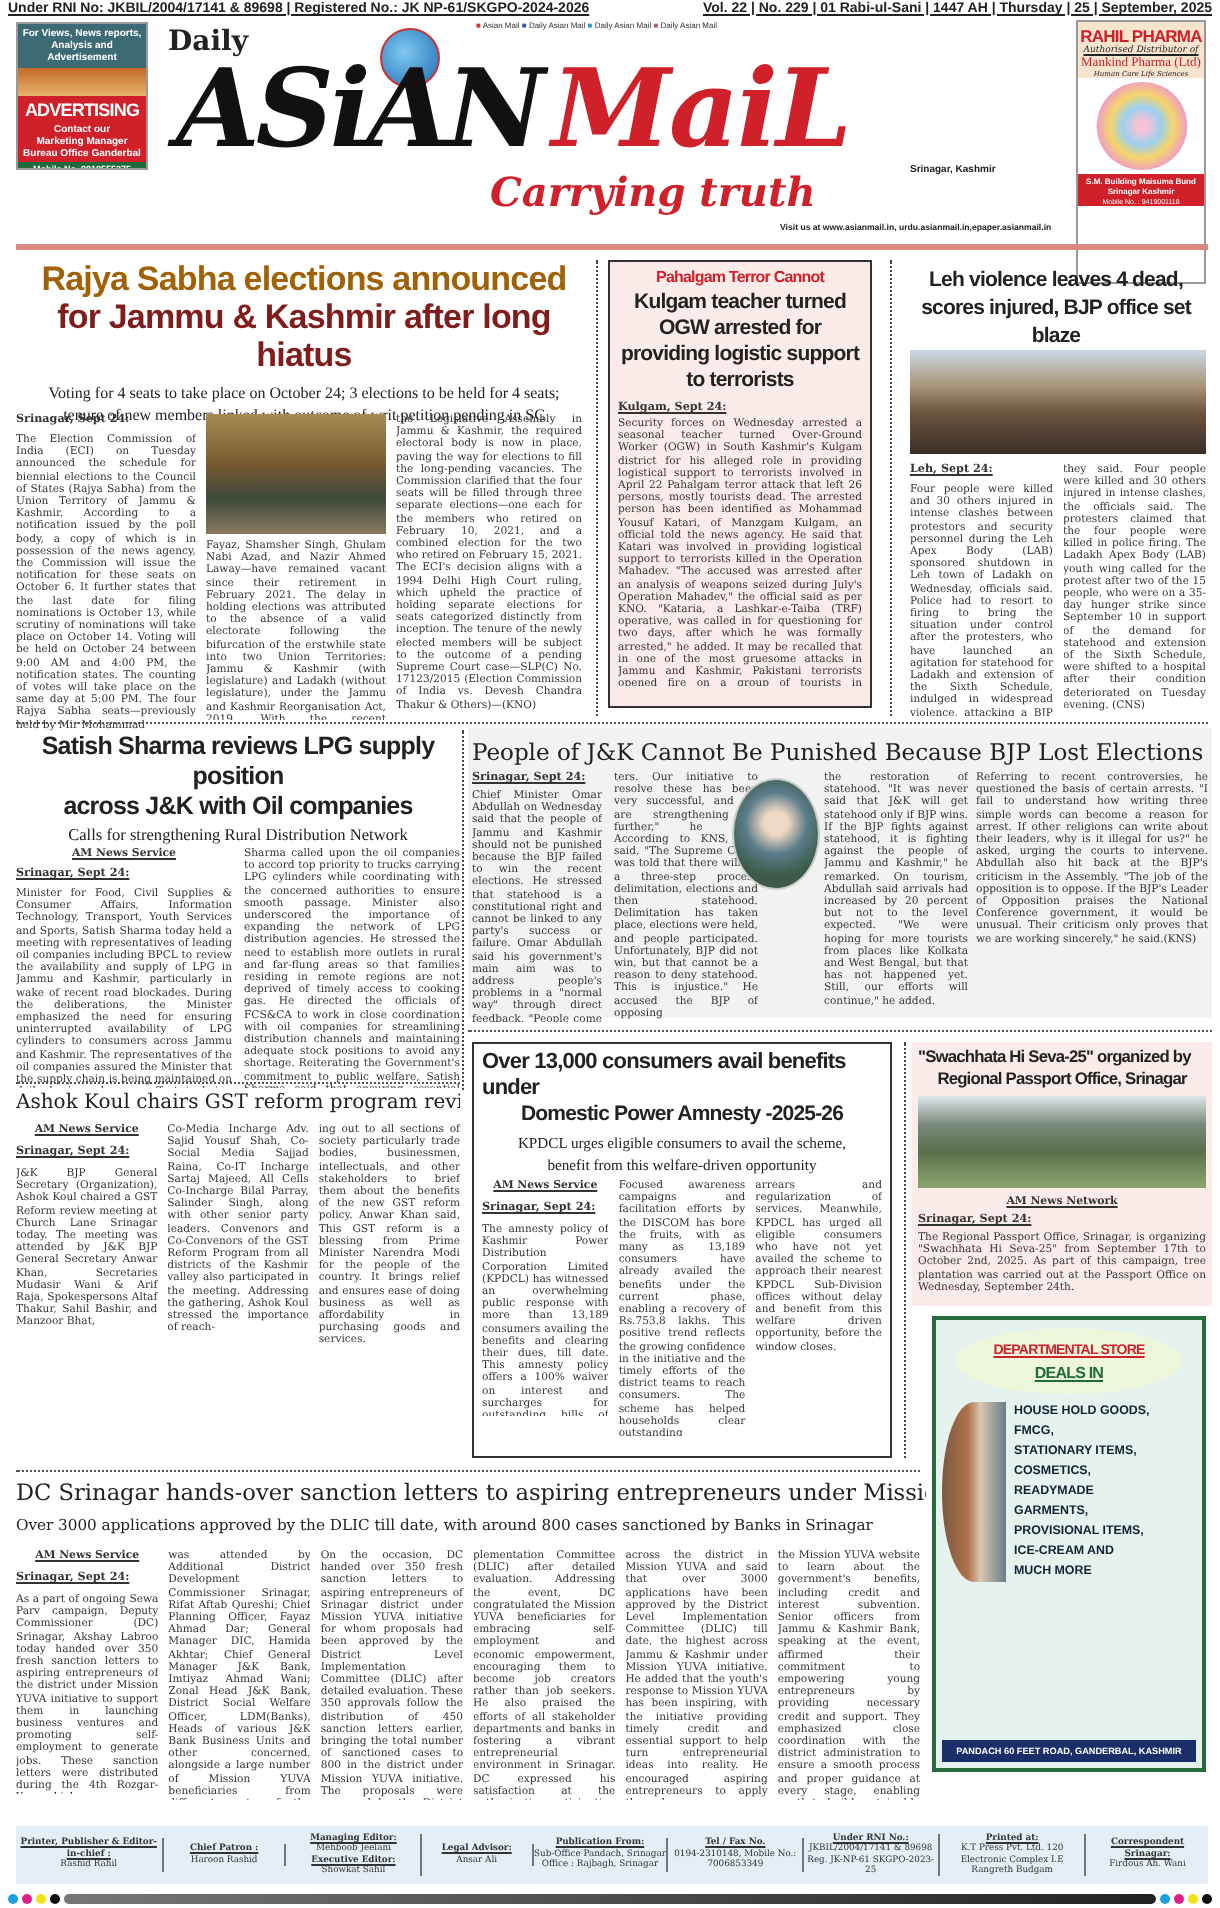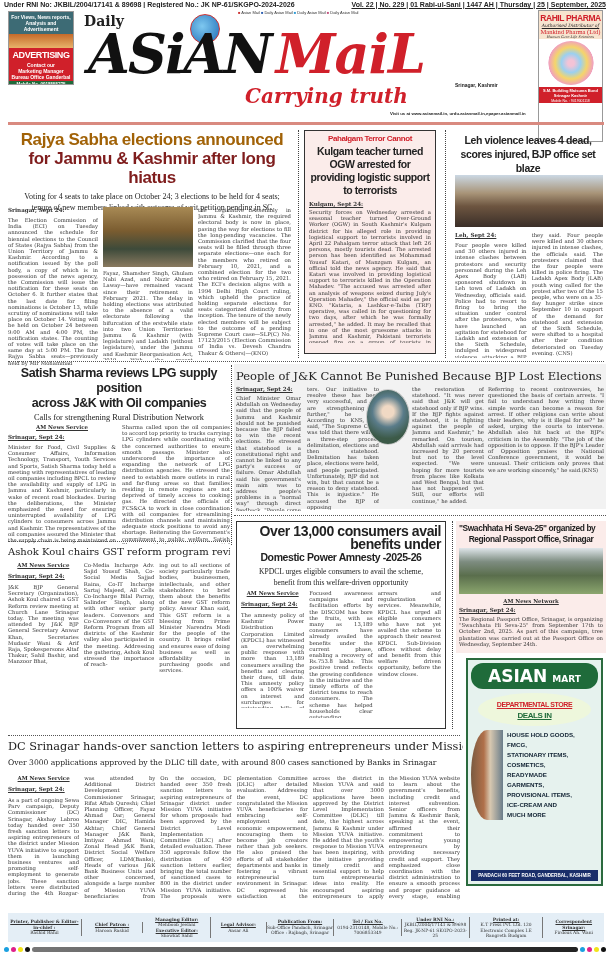--- a/index.html
+++ b/index.html
@@ -163,21 +163,21 @@
     <div>
         <div class="body" style="height:126px;overflow:hidden">Co-Media Incharge Adv. Sajid Yousuf Shah, Co-Social Media Sajjad Raina, Co-IT Incharge Sartaj Majeed, All Cells Co-Incharge Bilal Parray, Salinder Singh, along with other senior party leaders. Convenors and Co-Convenors of the GST Reform Program from all districts of the Kashmir valley also participated in the meeting. Addressing the gathering, Ashok Koul stressed the importance of reach-</div>
       </div>
     <div>
         <div class="body" style="height:126px;overflow:hidden">ing out to all sections of society particularly trade bodies, businessmen, intellectuals, and other stakeholders to brief them about the benefits of the new GST reform policy. Anwar Khan said, This GST reform is a blessing from Prime Minister Narendra Modi for the people of the country. It brings relief and ensures ease of doing business as well as affordability in purchasing goods and services.</div>
       </div>
   </div>
 </div>
 
 <div class="abs" style="left:236px;top:521px;width:210px;height:208px;border:1.5px solid #333;padding:3px 4px;background:#fff">
-  <div class="cond" style="font-size:14px;text-align:right;line-height:13px">Over 13,000 consumers avail benefits under</div>
+  <div class="cond" style="font-size:11px;text-align:left;line-height:13px">Over 13,000 consumers avail benefits under</div>
   <div class="cond" style="font-size:10.5px;text-align:center;line-height:13px">Domestic Power Amnesty -2025-26</div>
   <div class="serif" style="font-size:7.6px;text-align:center;line-height:11px;margin-top:2px">KPDCL urges eligible consumers to avail the scheme,</div>
   <div class="serif" style="font-size:7.6px;text-align:center;line-height:11px">benefit from this welfare-driven opportunity</div>
   <div class="cols" style="gap:5px;margin-top:2px">
     <div>
       <div class="byline">AM News Service</div>
       <div class="dateline" style="margin:5px 0">Srinagar, Sept 24:</div>
       <div class="body" style="height:96px;overflow:hidden">The amnesty policy of Kashmir Power Distribution Corporation Limited (KPDCL) has witnessed an overwhelming public response with more than 13,189 consumers availing the benefits and clearing their dues, till date. This amnesty policy offers a 100% waiver on interest and surcharges for outstanding bills of domestic consumers as of March 31, 2025.</div>
     </div>
     <div>
@@ -194,24 +194,20 @@
 <div class="abs" style="left:456px;top:521px;width:150px;height:132px;background:#fbecea;padding:2px 3px">
   <div class="cond" style="font-size:8.4px;line-height:11px;white-space:nowrap">"Swachhata Hi Seva-25" organized by</div>
   <div class="cond" style="font-size:8.4px;line-height:11px;text-align:center">Regional Passport Office, Srinagar</div>
   <div class="photo" style="height:46px;margin-top:3px;background:linear-gradient(180deg,#dfe6ea 0%,#7d8c80 30%,#5a6e4c 60%,#8ba66e 100%)"></div>
   <div class="byline" style="margin-top:4px">AM News Network</div>
   <div class="dateline" style="margin:3px 0">Srinagar, Sept 24:</div>
   <div class="body">The Regional Passport Office, Srinagar, is organizing "Swachhata Hi Seva-25" from September 17th to October 2nd, 2025. As part of this campaign, tree plantation was carried out at the Passport Office on Wednesday, September 24th.</div>
 </div>
 
 <div class="abs" style="left:466px;top:658px;width:137px;height:228px;border:2px solid #2b6a3e;background:#e6f2ee;overflow:hidden">
-  <div style="margin:3px;background:#1f6b3a;border-radius:12px;padding:3px 0;text-align:center;white-space:nowrap">
-    <span style="font-family:'DejaVu Sans',sans-serif;font-weight:bold;color:#fff;font-size:17px">ASIAN</span>
-    <span style="font-family:'DejaVu Sans',sans-serif;font-weight:bold;color:#fff;font-size:9px">MART</span>
-  </div>
   <div style="margin:4px 10px;background:#eef7dc;border-radius:50%;padding:8px 0 6px;text-align:center">
     <div class="cond" style="color:#d0202a;font-size:7px;text-decoration:underline">DEPARTMENTAL STORE</div>
     <div class="cond" style="color:#1f6b3a;font-size:8px;text-decoration:underline;margin-top:3px">DEALS IN</div>
   </div>
   <div style="display:flex;margin-top:2px">
     <div style="width:32px;height:90px;margin-left:3px;border-radius:50% 0 0 50%;background:linear-gradient(90deg,#7a5a40,#b0704a 40%,#d8c8b0 60%,#6a7d8a)"></div>
     <div style="flex:1;padding-left:4px;font-family:'Liberation Sans',sans-serif;font-weight:bold;font-size:6.2px;line-height:10px;color:#123">
       <div>HOUSE HOLD GOODS,</div>
       <div>FMCG,</div>
       <div>STATIONARY ITEMS,</div>

